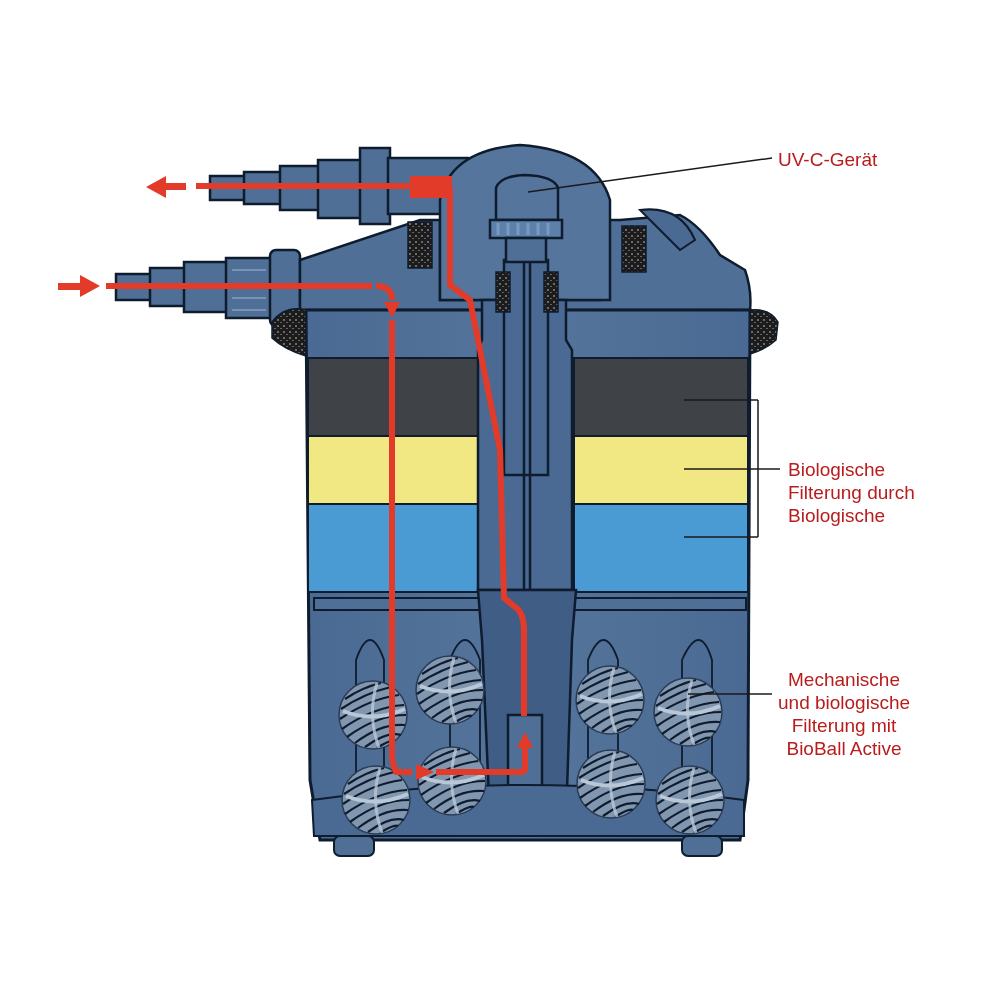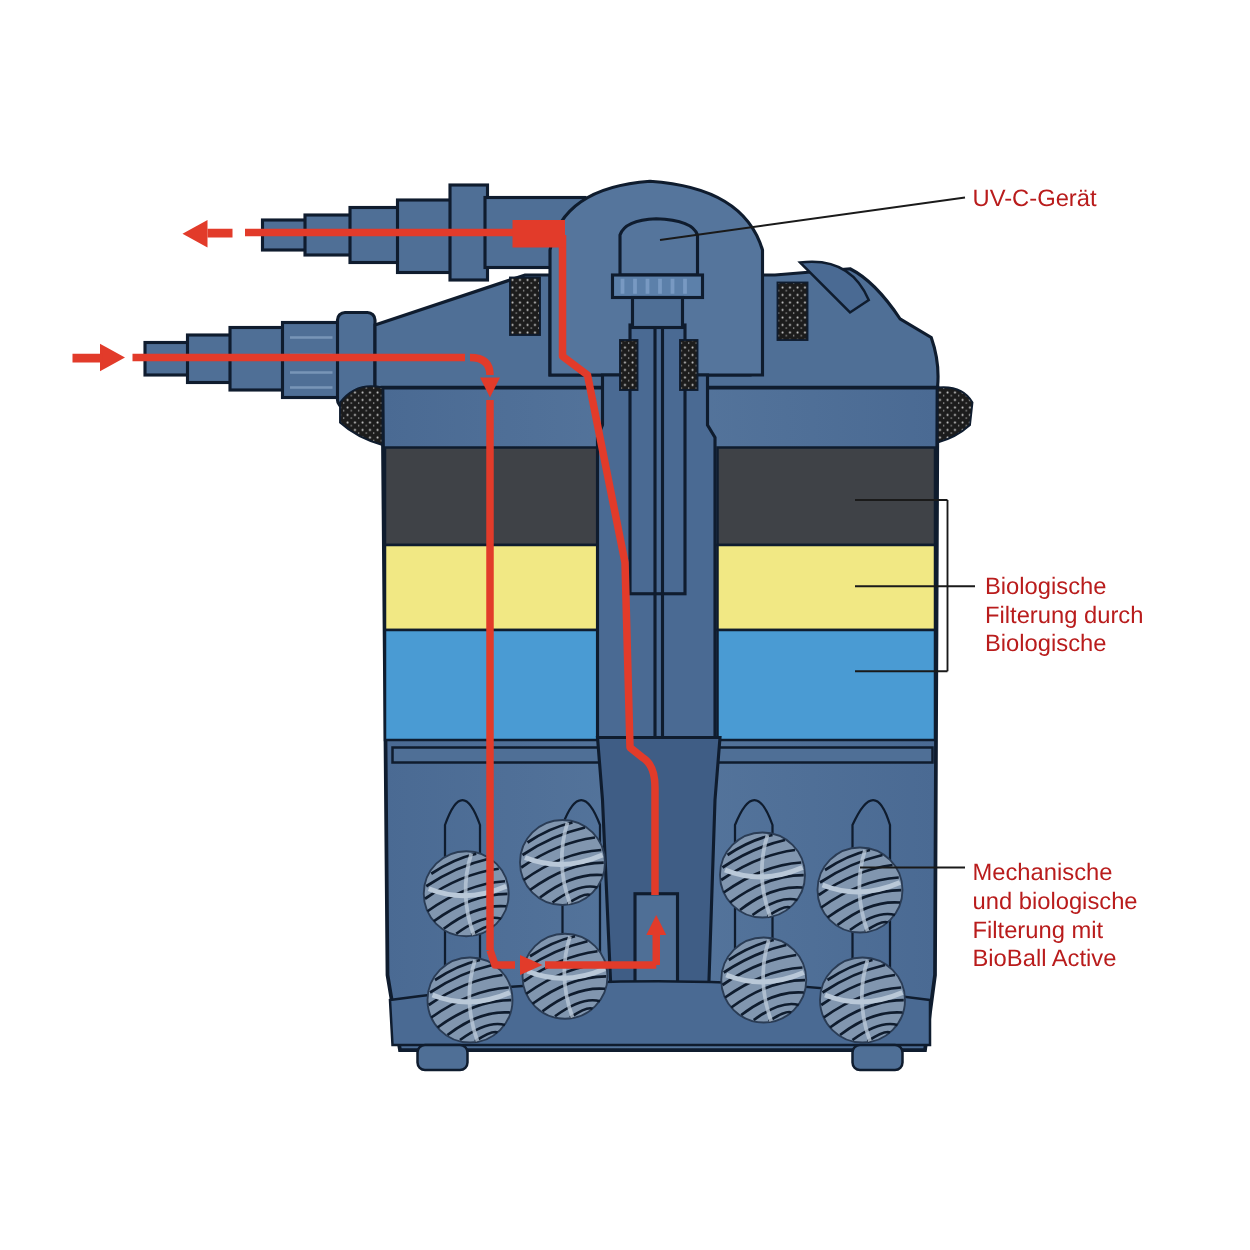--- a/index.html
+++ b/index.html
@@ -175,18 +175,18 @@
 <div class="label" style="left:778px; top:148px;">
   <div>UV-C-Gerät</div>
 </div>
 
 <div class="label" style="left:788px; top:438px;margin-top:20px;">
   <div>Biologische</div>
   <div>Filterung durch</div>
   <div>Biologische</div>
 </div>
 
-<div class="label" style="left:778px; top:687px;">
+<div class="label" style="left:778px; top:668px;text-align:center;">
   <div>Mechanische</div>
   <div>und biologische</div>
   <div>Filterung mit</div>
   <div>BioBall Active</div>
 </div>
 
 </body></html>

